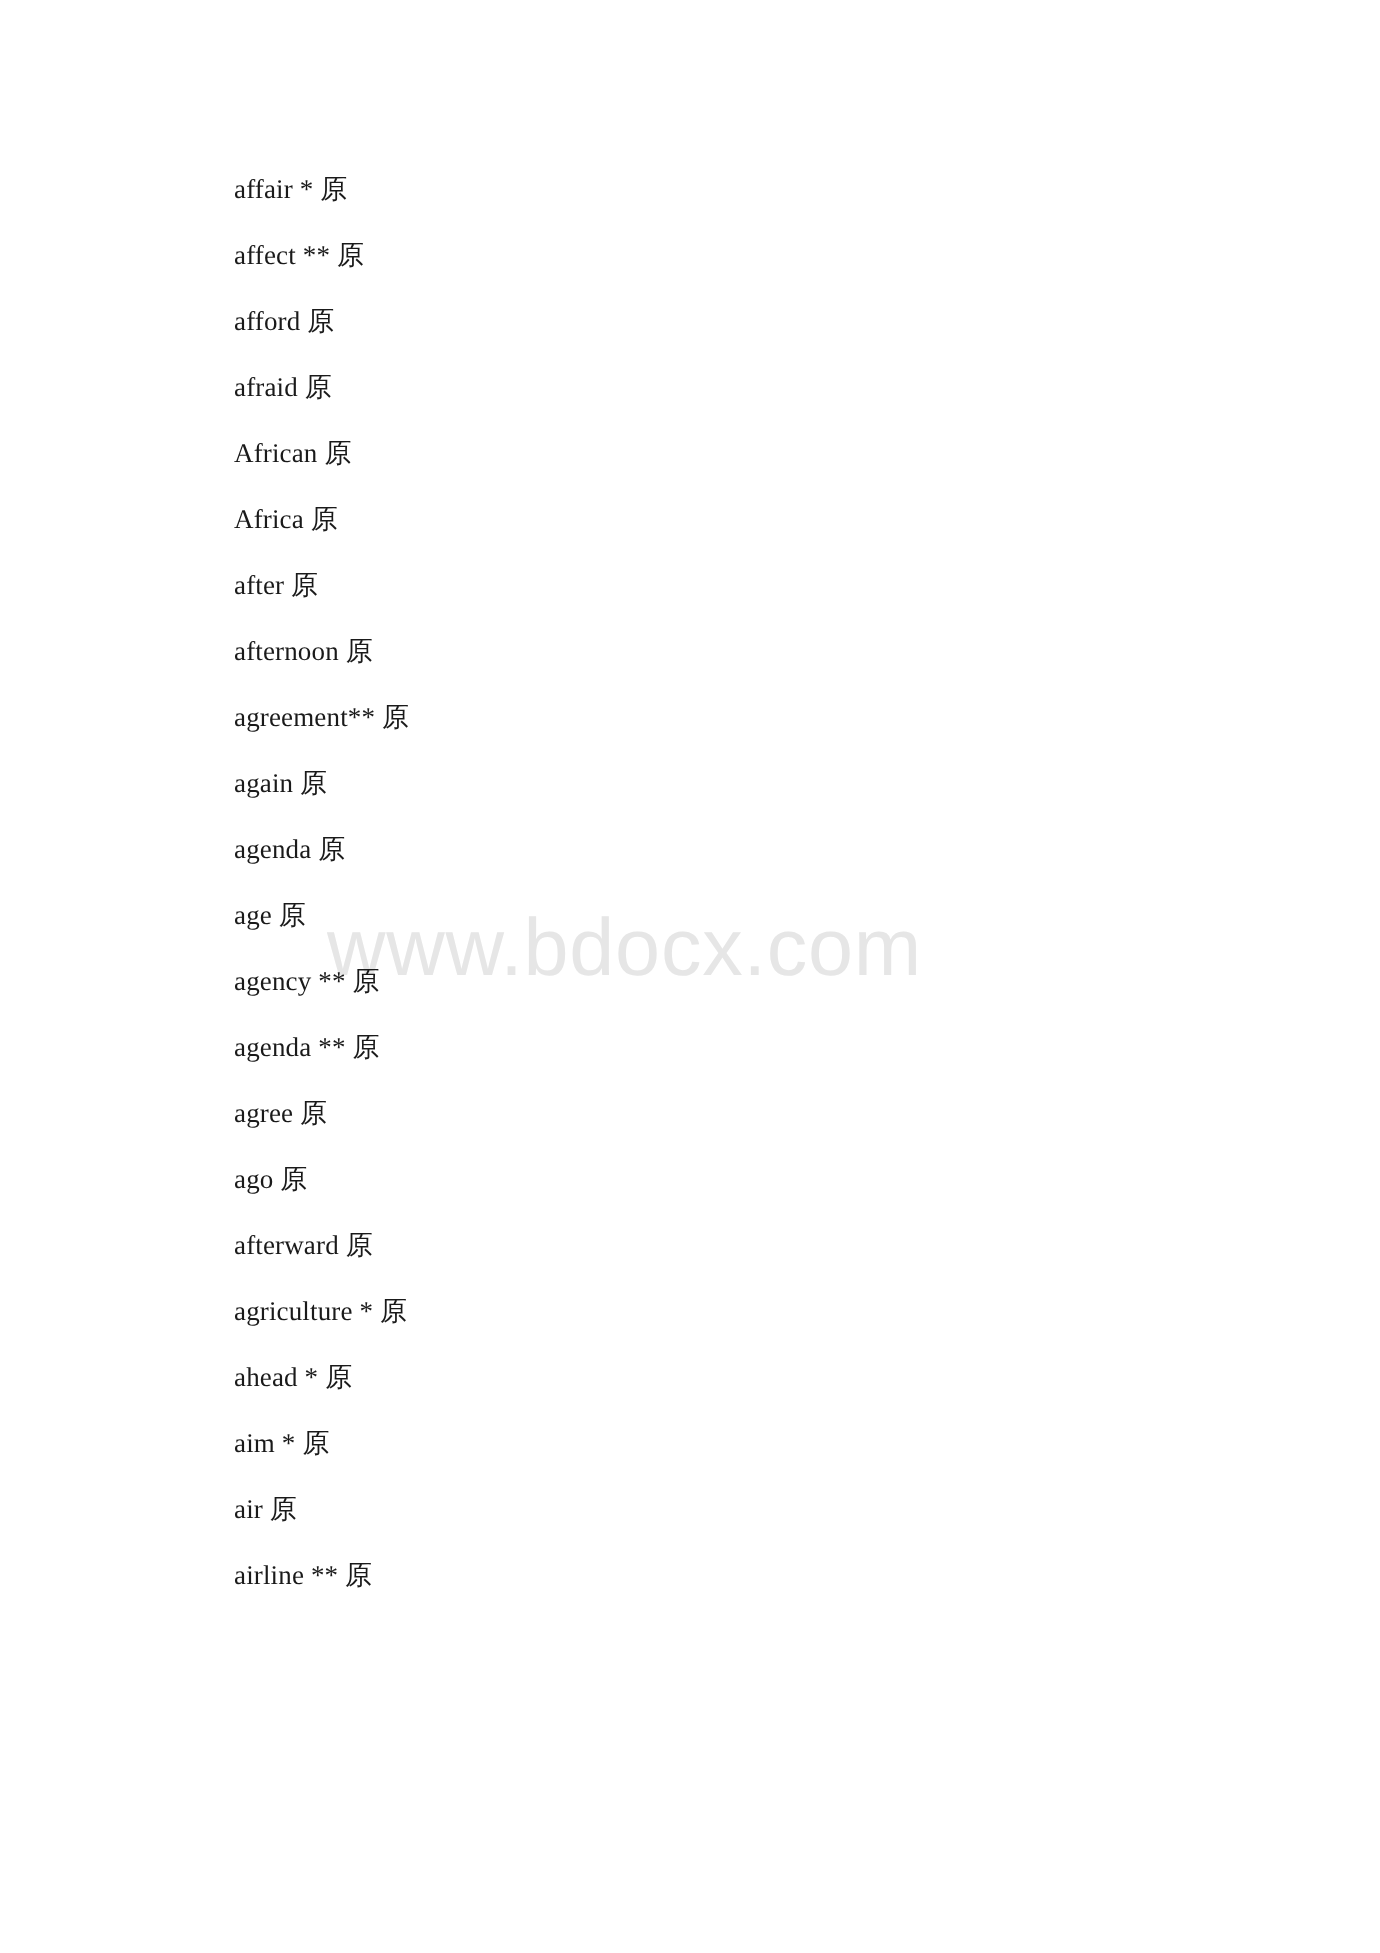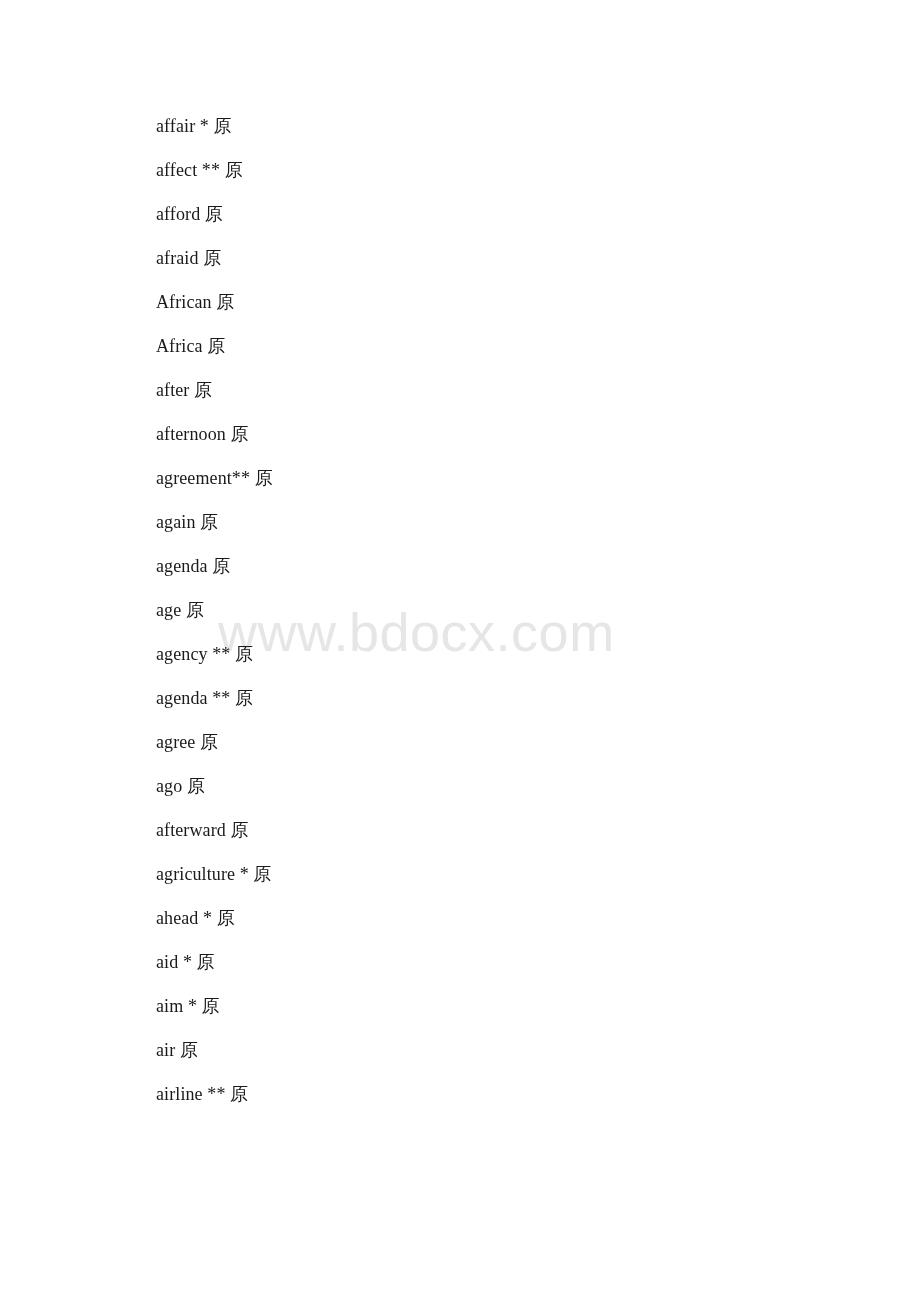--- a/index.html
+++ b/index.html
@@ -69,19 +69,18 @@
     <div class="word-line">again 原</div>
     <div class="word-line">agenda 原</div>
     <div class="word-line">age 原</div>
     <div class="word-line">agency ** 原</div>
     <div class="word-line">agenda ** 原</div>
     <div class="word-line">agree 原</div>
     <div class="word-line">ago 原</div>
     <div class="word-line">afterward 原</div>
     <div class="word-line">agriculture * 原</div>
     <div class="word-line">ahead * 原</div>
-    <div class="word-line">aid * 原</div>
     <div class="word-line">aim * 原</div>
     <div class="word-line">air 原</div>
     <div class="word-line">airline ** 原</div>
   </div>
 
 </div>
 
 </body></html>

